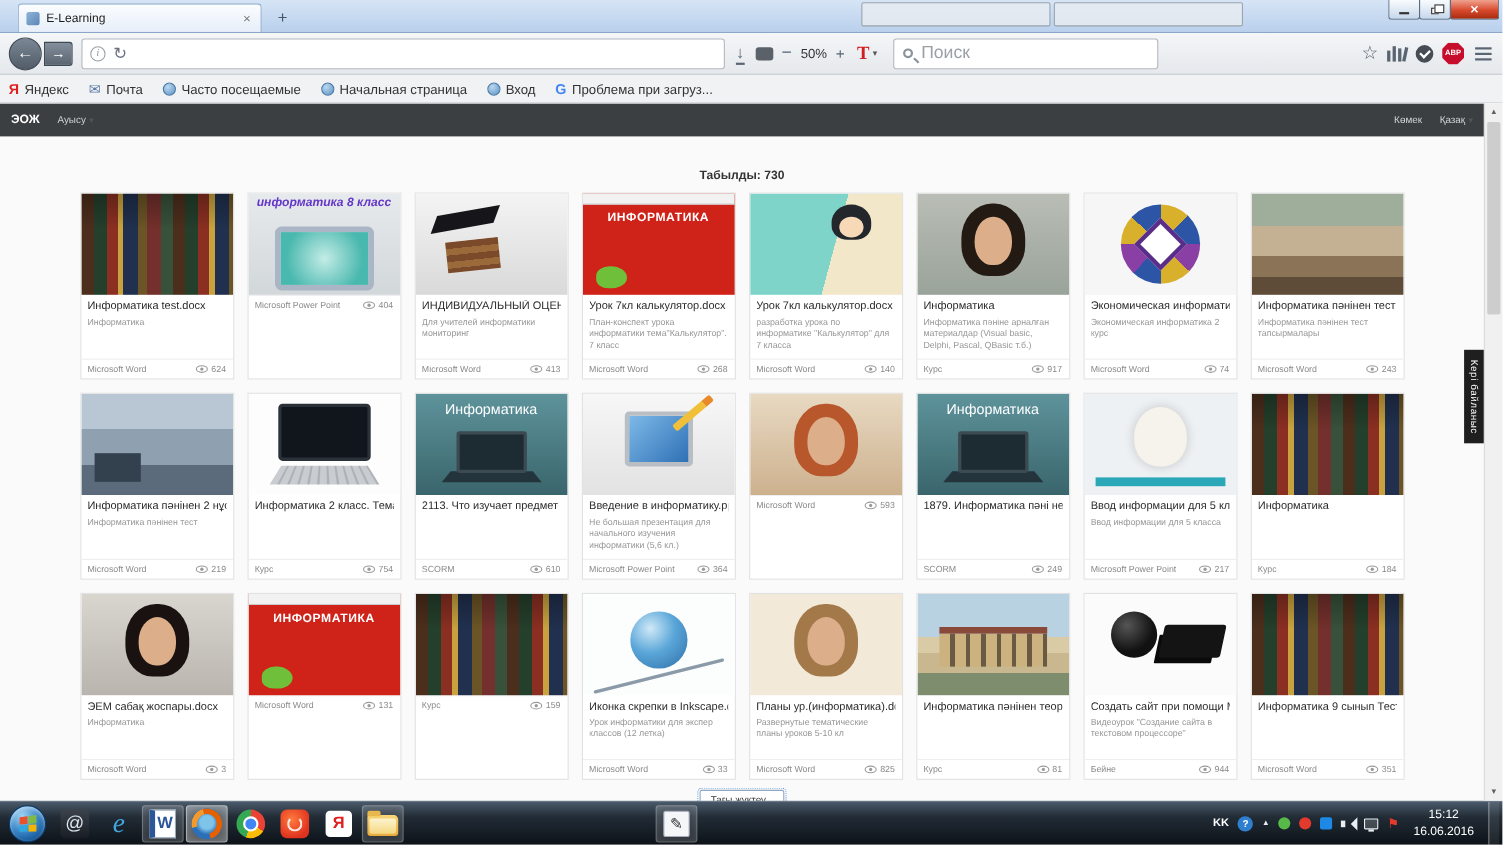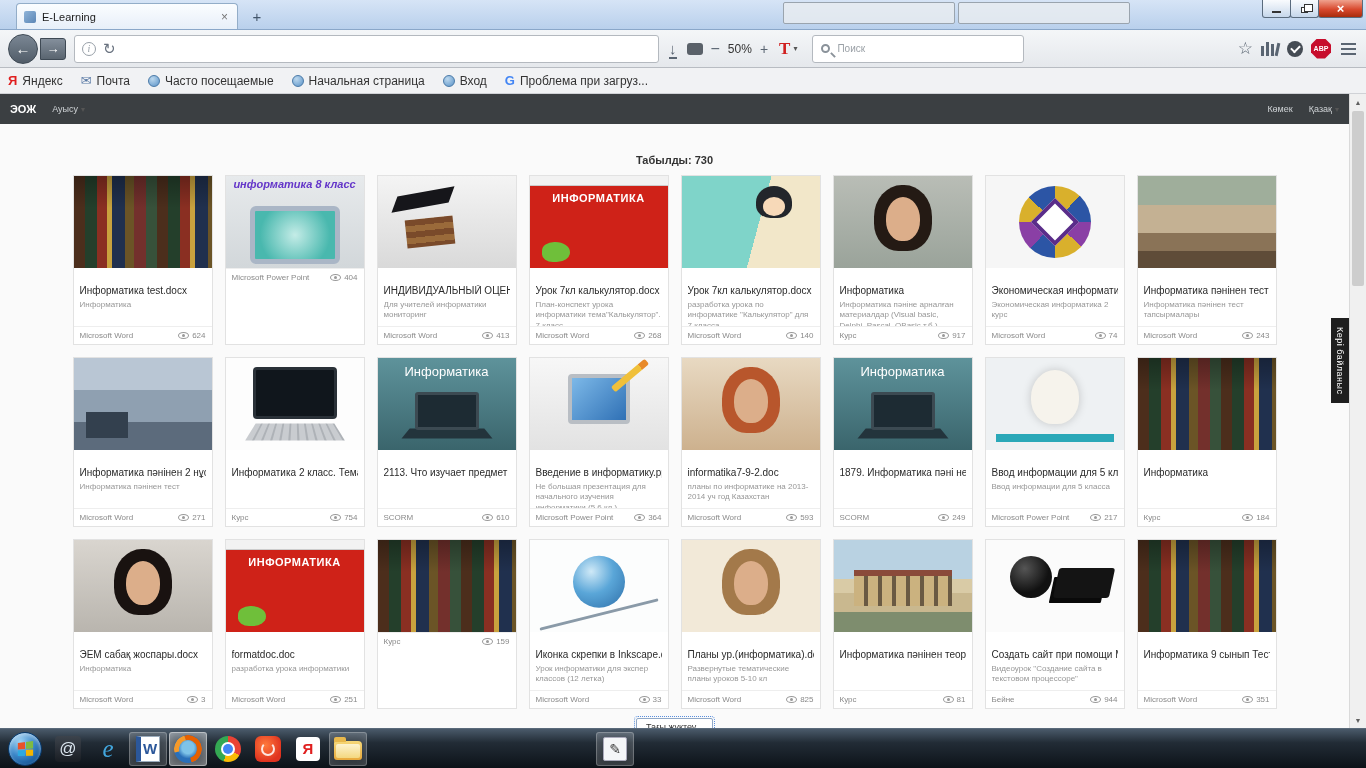--- a/index.html
+++ b/index.html
@@ -36,21 +36,21 @@
   .bubble { width:16px; height:12px; background:#5a6169; border-radius:3px; position:relative; }
   .bubble::after { content:''; position:absolute; left:3px; bottom:-4px; border:4px solid transparent; border-top-color:#5a6169; }
   .zoomtxt { font-size:12px; color:#333; }
   .zminus { font-size:16px; } .zplus { font-size:14px; }
   .tbtn { display:flex; align-items:center; gap:3px; padding:2px 3px; }
   .tglyph { color:#d02020; font-weight:bold; font-size:17px; font-family:"Liberation Serif",serif; line-height:1; }
   .caret { font-size:8px; color:#555; }
   .searchbox { flex:0 0 212px; height:28px; background:#fff; border:1px solid #b4b9bf; border-radius:3px; display:flex; align-items:center; padding:0 8px; gap:7px; margin-left:4px; }
   .mag { width:9px; height:9px; border:2px solid #8a929a; border-radius:50%; position:relative; flex:none; }
   .mag::after { content:''; position:absolute; width:6px; height:2px; background:#8a929a; transform:rotate(45deg); left:7px; top:8px; }
-  .search-input { border:none; outline:none; flex:1; font-size:10px; color:#333; background:transparent; font-family:"Liberation Sans",sans-serif; }
+  .search-input { border:none; outline:none; flex:1; font-size:16px; color:#333; background:transparent; font-family:"Liberation Sans",sans-serif; }
   .search-input::placeholder { color:#9aa0a6; }
   .star { font-size:17px; margin-left:auto; }
   .lib { display:flex; gap:2px; align-items:flex-end; height:14px; }
   .lib i { width:3px; background:#5a6572; display:block; }
   .lib i:nth-child(1){height:10px;} .lib i:nth-child(2){height:14px;} .lib i:nth-child(3){height:12px;} .lib i:nth-child(4){height:13px; transform:rotate(12deg);}
   .pocket { width:16px; height:16px; border-radius:50%; background:#454c54; position:relative; }
   .pocket::after { content:''; position:absolute; left:4px; top:4px; width:7px; height:4px; border:2px solid #fff; border-top:none; border-right:none; transform:rotate(-45deg); }
   .abp { width:20px; height:20px; background:#c70d2c; color:#fff; font-size:7px; font-weight:bold; display:flex; align-items:center; justify-content:center; clip-path:polygon(30% 0,70% 0,100% 30%,100% 70%,70% 100%,30% 100%,0 70%,0 30%); }
   .burger { display:flex; flex-direction:column; gap:3px; padding:2px; }
   .burger i { width:15px; height:2px; background:#5a6572; display:block; }
@@ -69,21 +69,21 @@
   .site-header { height:22px; background:#3b3f42; color:#fff; display:flex; align-items:center; padding:15px 10px; gap:16px; }
   .site-logo { font-weight:bold; font-size:11px; }
   .site-link { font-size:9px; color:#cfd3d6; display:flex; align-items:center; gap:3px; }
   .site-spacer { flex:1; }
   .found { text-align:center; font-size:11px; font-weight:bold; color:#333; padding:30px 0 9px; }
   .grid { display:grid; grid-template-columns:repeat(8,140px); gap:12px; justify-content:center; }
   .card { background:#fff; border:1px solid #e2e2e2; height:170px; display:flex; flex-direction:column; overflow:hidden; }
   .thumb { position:relative; height:92px; overflow:hidden; background:#e8e8e8; flex:none; }
   .thumb-text { position:absolute; left:0; right:0; text-align:center; z-index:2; }
   .card-body { flex:1; padding:5px 6px 2px; overflow:hidden; }
-  .card-title { font-size:10px; color:#2a2a2a; line-height:1.2; white-space:nowrap; overflow:hidden;margin-top:12px; }
+  .card-title { font-size:10px; color:#2a2a2a; line-height:1.2; white-space:nowrap; overflow:hidden; }
   .card-desc { font-size:8px; color:#979797; margin-top:3px; line-height:1.3; max-height:42px; overflow:hidden; }
   .card-footer { border-top:1px solid #eee; height:18px; flex:none; display:flex; align-items:center; justify-content:space-between; padding:0 6px; font-size:8px; color:#8a8a8a; }
   .views { display:flex; align-items:center; }
   .eye { display:inline-block; width:11px; height:7px; border:1px solid #9a9a9a; border-radius:50%; position:relative; margin-right:3px; }
   .eye::after { content:''; position:absolute; left:50%; top:50%; width:3px; height:3px; margin:-1.5px 0 0 -1.5px; background:#9a9a9a; border-radius:50%; }
   .load-more { display:block; margin:9px auto 0; padding:3px 9px; font-size:9px; color:#333; background:#fff; border:1px solid #8fa8c8; border-radius:2px; outline:1px dotted #5a8edc; outline-offset:1px; font-family:"Liberation Sans",sans-serif; }
   .feedback-tab { position:absolute; right:17px; top:224px; background:#1f1f1f; color:#fff; writing-mode:vertical-rl; font-size:9px; padding:9px 4px; letter-spacing:.5px; z-index:5; }
   .scrollbar { position:absolute; right:0; top:0; width:17px; height:100%; background:#f0f0f0; border-left:1px solid #dadada; z-index:6; }
   .scroll-arrow { height:16px; display:flex; align-items:center; justify-content:center; color:#606060; font-size:7px; }
   .scroll-arrow.down { position:absolute; bottom:0; left:0; right:0; }
@@ -426,21 +426,21 @@
       
     </div>
     <div class="card-body">
       <div class="card-title">Информатика пәнінен 2 нұсқа ...</div>
       <div class="card-desc">Информатика пәнінен тест</div>
     </div>
     <div class="card-footer">
       <span class="card-type">Microsoft Word</span>
       <span class="views">
         <span class="eye"></span>
-        <span>271</span>
+        <span>219</span>
       </span>
     </div>
   </div>
 
   <div class="card">
     <div class="thumb t-tablet">
       
     </div>
     <div class="card-body">
       <div class="card-title">Информатика 2 класс. Тема от...</div>
@@ -485,24 +485,20 @@
         <span class="eye"></span>
         <span>364</span>
       </span>
     </div>
   </div>
 
   <div class="card">
     <div class="thumb t-redhair">
       
     </div>
-    <div class="card-body">
-      <div class="card-title">informatika7-9-2.doc</div>
-      <div class="card-desc">планы по информатике на 2013-2014 уч год Казахстан</div>
-    </div>
     <div class="card-footer">
       <span class="card-type">Microsoft Word</span>
       <span class="views">
         <span class="eye"></span>
         <span>593</span>
       </span>
     </div>
   </div>
 
   <div class="card">
@@ -570,29 +566,25 @@
         <span class="eye"></span>
         <span>3</span>
       </span>
     </div>
   </div>
 
   <div class="card">
     <div class="thumb t-redsite">
       <span class="thumb-text">ИНФОРМАТИКА</span>
     </div>
-    <div class="card-body">
-      <div class="card-title">formatdoc.doc</div>
-      <div class="card-desc">разработка урока информатики</div>
-    </div>
-    <div class="card-footer">
-      <span class="card-type">Microsoft Word</span>
-      <span class="views">
-        <span class="eye"></span>
-        <span>251</span>
+    <div class="card-footer">
+      <span class="card-type">Microsoft Word</span>
+      <span class="views">
+        <span class="eye"></span>
+        <span>131</span>
       </span>
     </div>
   </div>
 
   <div class="card">
     <div class="thumb t-books">
       
     </div>
     <div class="card-footer">
       <span class="card-type">Курс</span>
@@ -729,15 +721,31 @@
       </div>
     <div class="task-btn">
         <span class="ic-ya">Я</span>
       </div>
     <div class="task-btn open">
         <span class="ic-folder"></span>
       </div>
     <div class="task-btn open editor-btn">
         <span class="ic-editor">✎</span>
       </div>
+    <div class="tray">
+      <span class="tray-lang">KK</span>
+      <span class="tray-help">?</span>
+      <span class="tray-hidden">▲</span>
+      <span class="dot green"></span>
+      <span class="dot red"></span>
+      <span class="sq blue"></span>
+      <span class="speaker"></span>
+      <span class="netmon"></span>
+      <span class="tray-flag">⚑</span>
+      <div class="clock">
+        <div>15:12</div>
+        <div>16.06.2016</div>
+      </div>
+      <div class="show-desktop"></div>
+    </div>
   </div>
 
 </div>
 
 </body></html>

